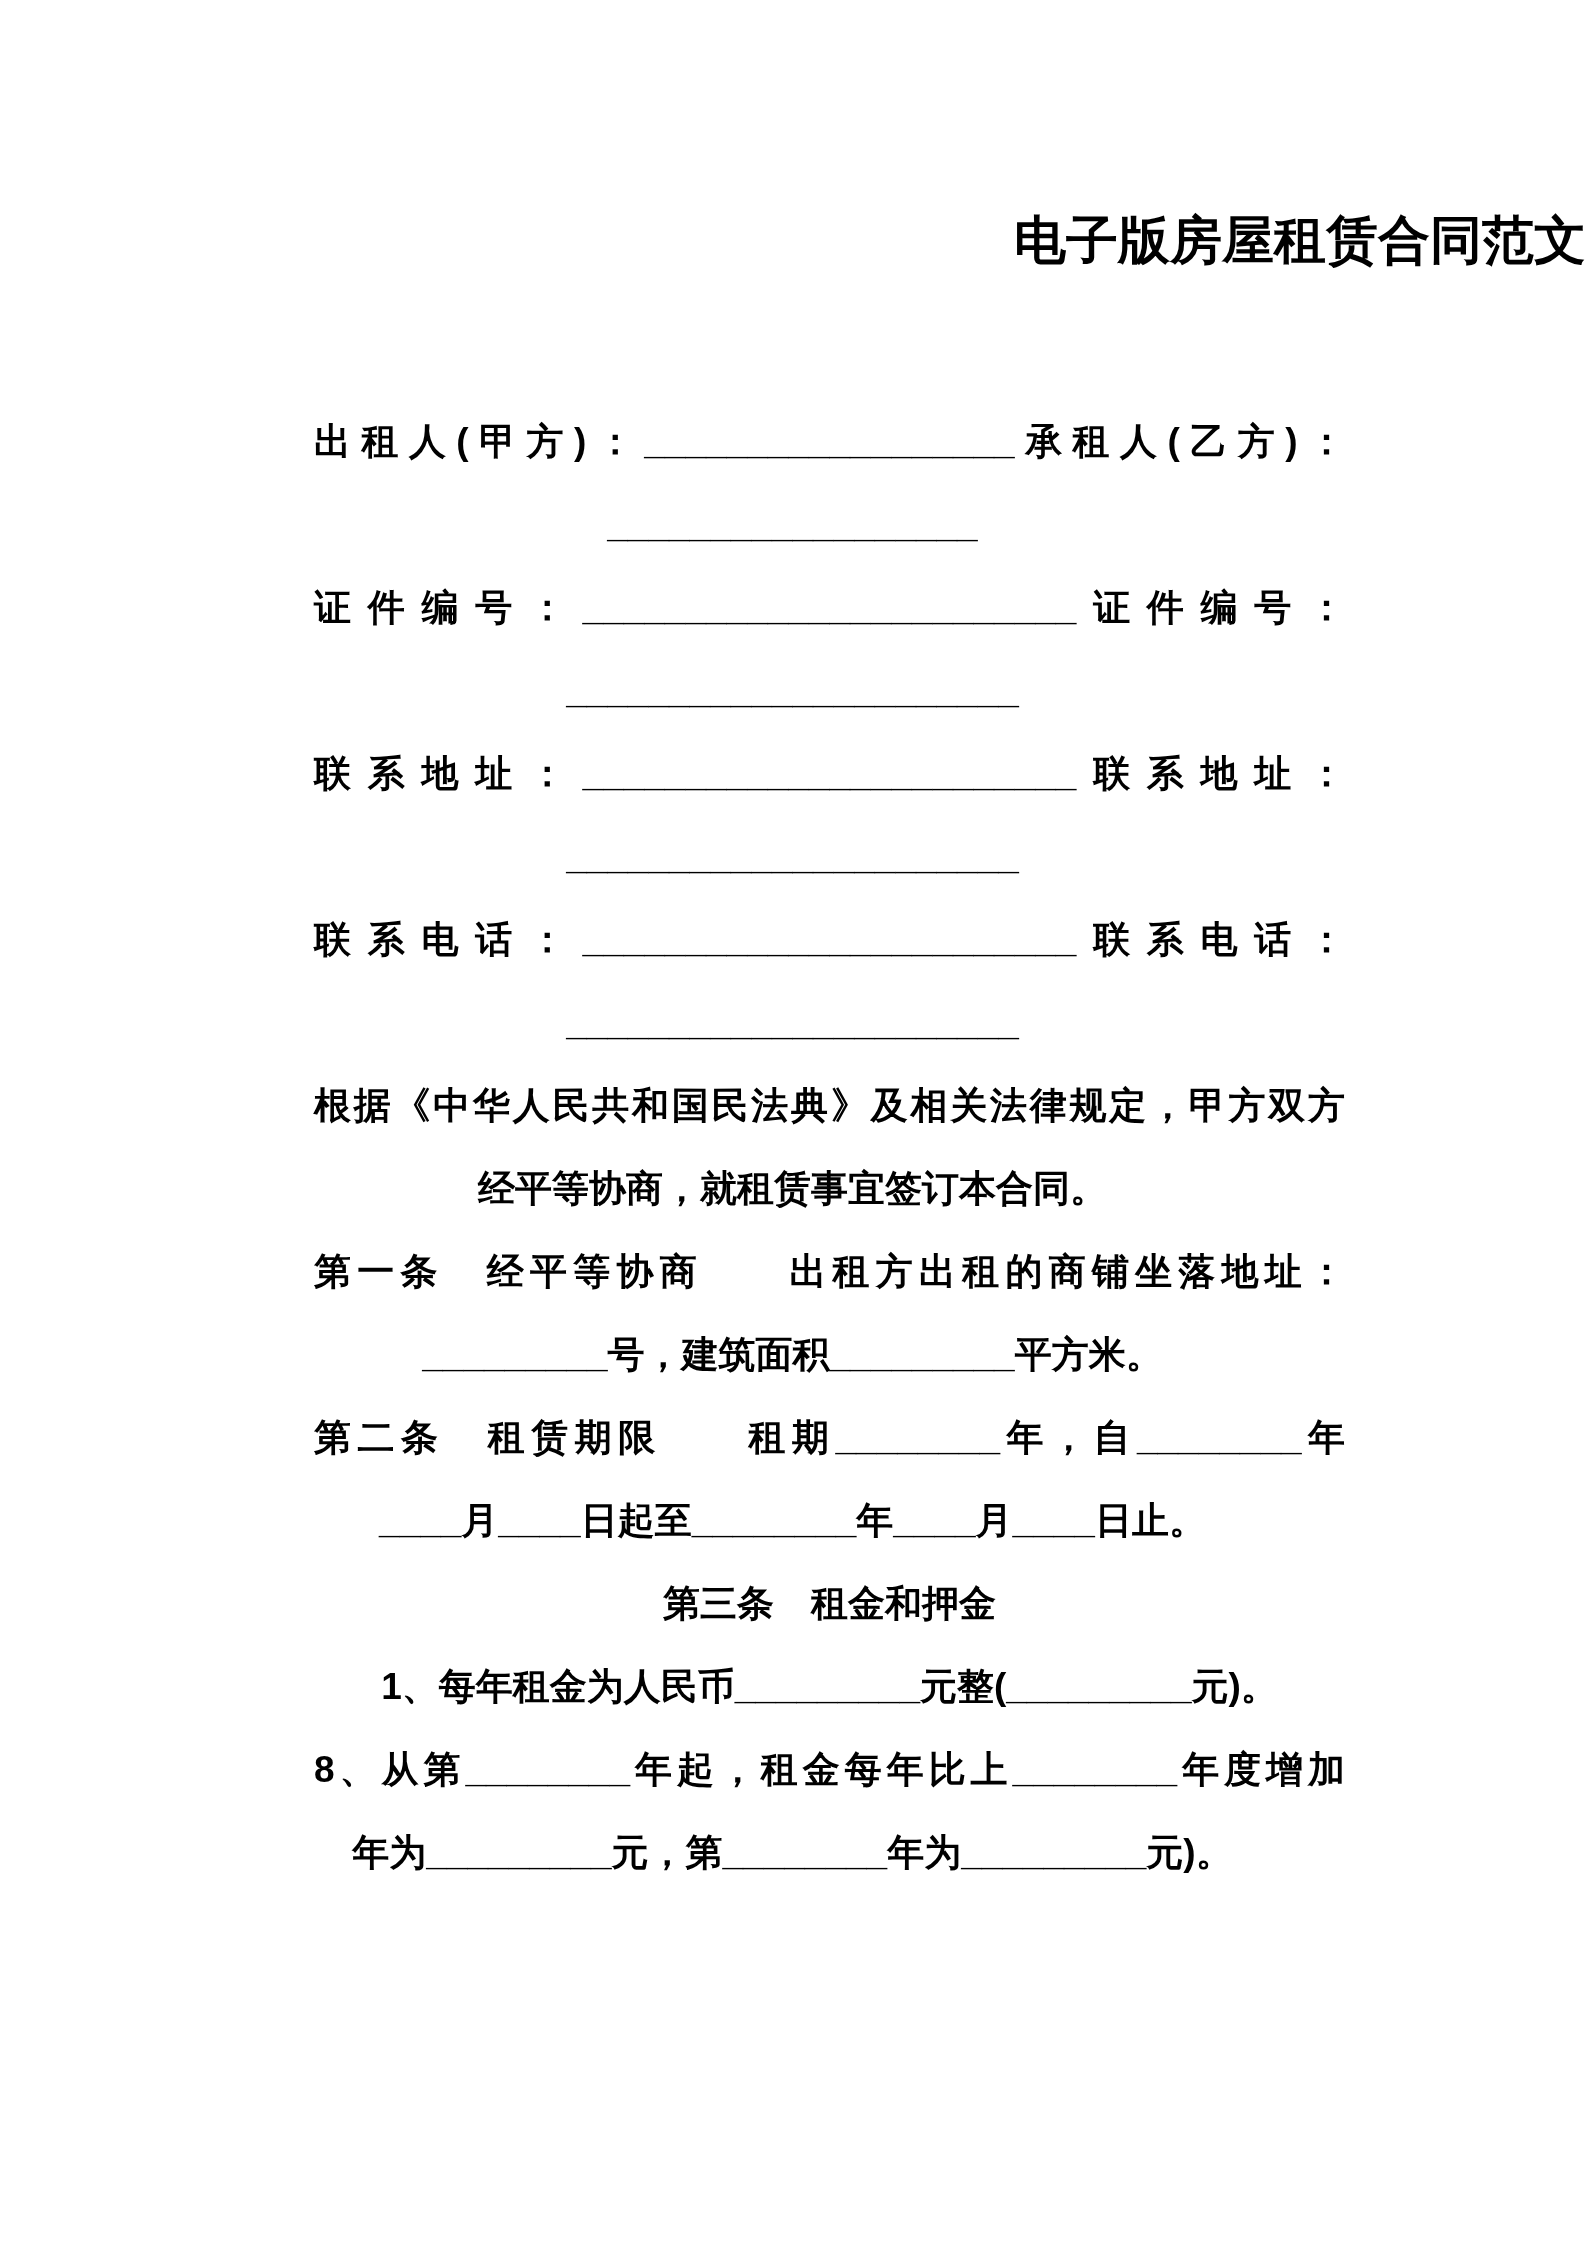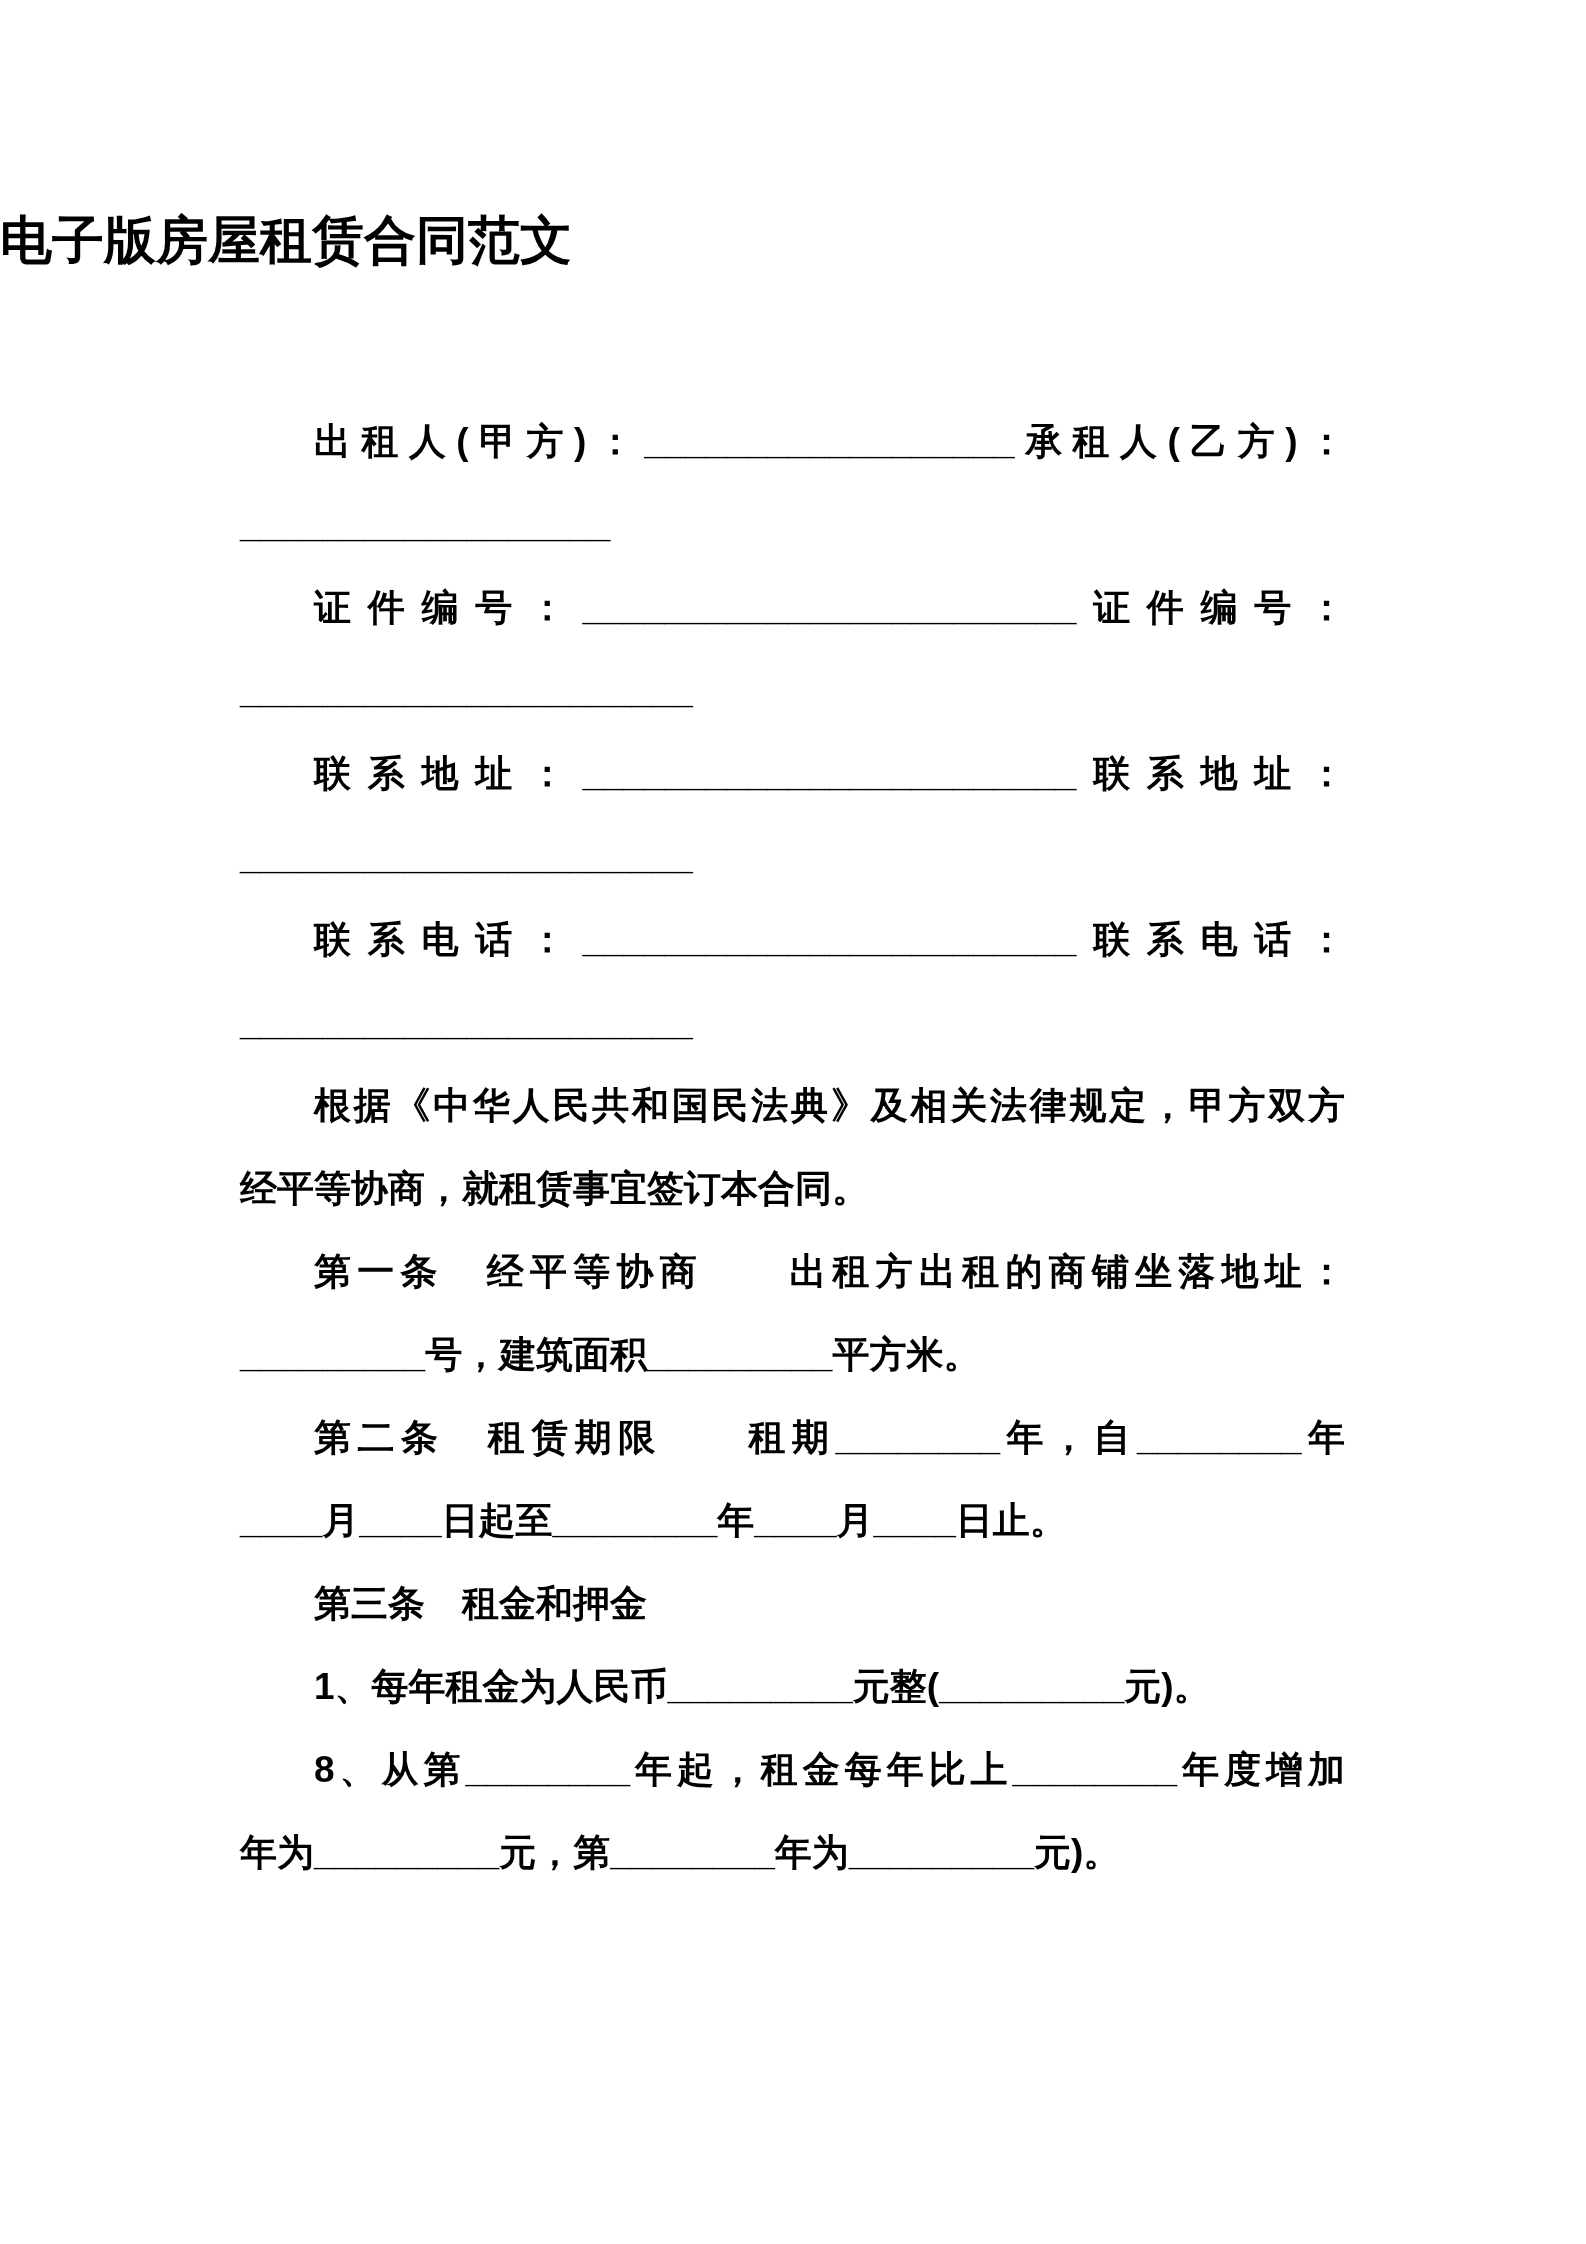--- a/index.html
+++ b/index.html
@@ -16,33 +16,33 @@
     font-family: "Liberation Sans", sans-serif;
     font-weight: bold;
     overflow: hidden;
     margin: 0 auto;
   }
   .doc-title {
     margin: 0;
     padding-top: 198px;
     font-size: 52px;
     line-height: 84px;
-    text-align: left;
+    text-align: right;
     font-weight: bold;
   }
   .doc-lines {
     margin-top: 118px;
     padding-left: 240px;
     padding-right: 241px;
   }
   .doc-line {
     font-size: 37px;
     line-height: 83px;
     height: 83px;
-    text-align: left;
+    text-align: center;
     overflow: visible;
   }
   .doc-line.j {
     text-align: justify;
     text-align-last: justify;
     text-justify: auto;
   }
   .doc-line.ind {
     padding-left: 74px;
   }

